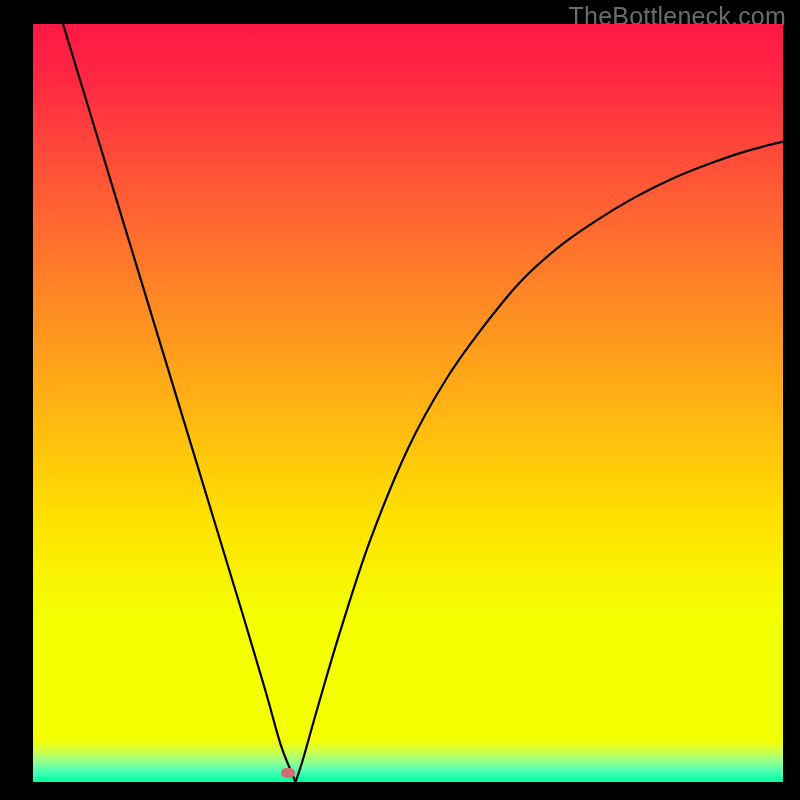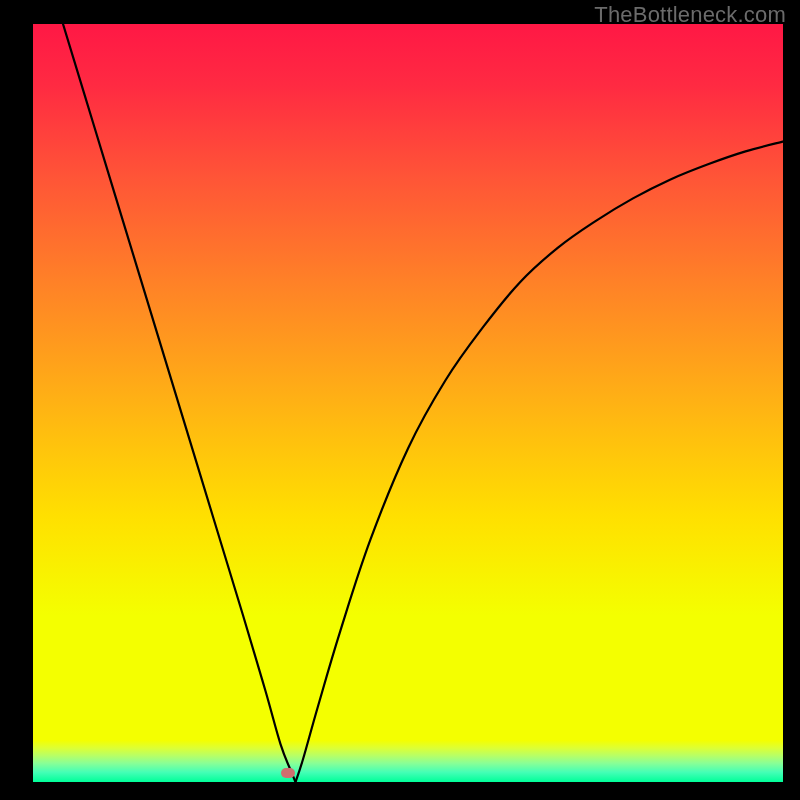--- a/index.html
+++ b/index.html
@@ -14,21 +14,21 @@
     position: relative;
     width: 800px;
     height: 800px;
     background: #000000;
   }
   .watermark {
     position: absolute;
     top: 2px;
     right: 14px;
     font-family: Arial, Helvetica, sans-serif;
-    font-size: 22px;
+    font-size: 25px;
     font-weight: 400;
     color: #6b6b6b;
     letter-spacing: 0.2px;
   }
   .plot-wrap {
     position: absolute;
     left: 33px;
     top: 24px;
     width: 750px;
     height: 758px;

